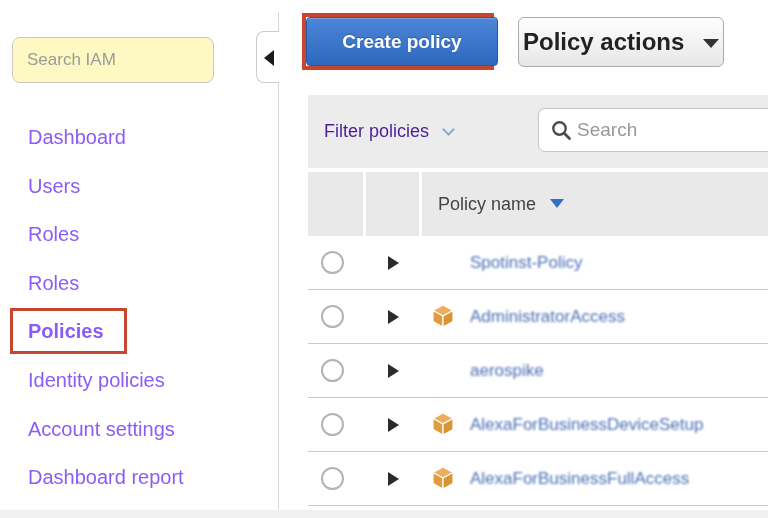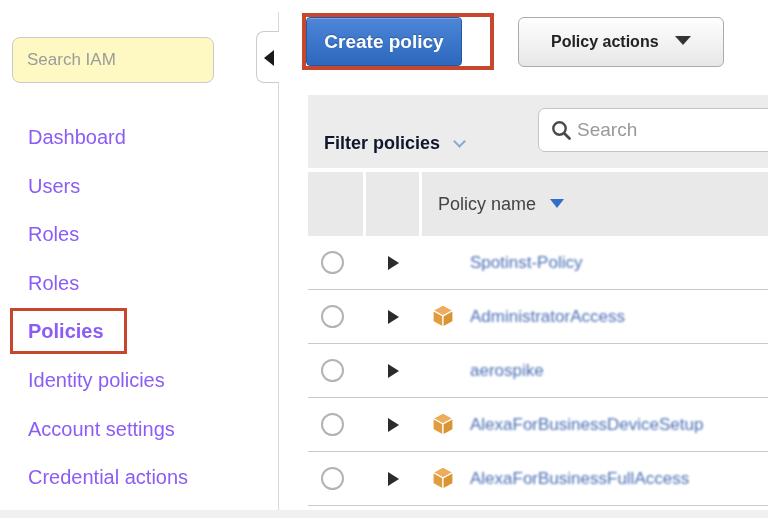--- a/index.html
+++ b/index.html
@@ -26,37 +26,37 @@
   .sidebar-divider { position:absolute; left:278px; top:12px; width:1px; height:498px; background:#d8d8d8; }
   .collapse-tab { position:absolute; left:256px; top:31px; width:23px; height:52px; background:#fff;
                   border:1px solid #cccccc; border-right:none; border-radius:8px 0 0 8px; cursor:pointer; }
   .collapse-arrow { position:absolute; left:7px; top:18px; width:0; height:0;
                     border-top:8px solid transparent; border-bottom:8px solid transparent;
                     border-right:10px solid #1a1a1a; }
 
   
   .create-annotation { position:absolute; left:302px; top:13px; width:192px; height:57px;
                        border:4px solid #c7472e; }
-  .btn-create { position:absolute; left:0; top:0; width:156px; height:49px;
+  .btn-create { position:absolute; left:0; top:0; width:192px; height:49px;
                 background:linear-gradient(#4d86d8,#2d68bd); border:1px solid #24599f; border-radius:4px;
                 color:#fff; font-family:"Liberation Sans", sans-serif; font-size:19px; font-weight:bold;
                 text-shadow:0 -1px 1px rgba(0,0,0,.25); box-shadow:inset 0 1px 0 rgba(255,255,255,.25);
                 cursor:pointer; }
   .btn-actions { position:absolute; left:518px; top:17px; width:206px; height:50px;
                  background:linear-gradient(#fefefe,#e7e7e7); border:1px solid #ababab; border-radius:6px;
-                 color:#222; font-family:"Liberation Sans", sans-serif; font-size:16px; font-weight:bold; cursor:pointer; }
+                 color:#222; font-family:"Liberation Sans", sans-serif; font-size:24px; font-weight:bold; cursor:pointer; }
   .caret-down-dark { display:inline-block; width:0; height:0; margin-left:12px; vertical-align:2px;
                      border-left:8px solid transparent; border-right:8px solid transparent;
                      border-top:9px solid #333; }
 
   
   .policies-table { position:absolute; left:308px; top:95px; width:478px; height:412px; }
   .filter-row { position:absolute; left:0; top:0; width:478px; height:73px; background:#ececec; }
-  .filter-link { position:absolute; left:16px; top:12px; line-height:73px; font-size:18px; font-weight:bold;
-                 color:#0f172a; cursor:pointer; text-decoration:none; }
+  .filter-link { position:absolute; left:16px; top:0; line-height:73px; font-size:18px; font-weight:normal;
+                 color:#4c1d95; cursor:pointer; text-decoration:none; }
   .filter-caret { display:inline-block; width:9px; height:9px; margin-left:10px;
                   border-right:2.5px solid #85a9d8; border-bottom:2.5px solid #85a9d8;
                   transform:rotate(45deg); vertical-align:3px; }
   .table-search { position:absolute; left:230px; top:13px; width:250px; height:44px;
                   background:#fff; border:1px solid #c4c4c4; border-radius:7px; }
   .table-search input { position:absolute; left:38px; top:0; width:200px; height:42px; border:none; outline:none;
                         font-family:"Liberation Sans", sans-serif; font-size:19px; color:#444; background:transparent; }
   .table-search input::placeholder { color:#999; }
   .search-glyph { position:absolute; left:11px; top:10px; }
 
@@ -116,21 +116,21 @@
       <li class="nav-item">
     
     <span class="nav-label">Identity policies</span>
   </li>
       <li class="nav-item">
     
     <span class="nav-label">Account settings</span>
   </li>
       <li class="nav-item">
     
-    <span class="nav-label">Credential actions</span>
+    <span class="nav-label">Dashboard report</span>
   </li>
     </ul>
 
   <div class="sidebar-divider"></div>
   <div class="collapse-tab">
     <span class="collapse-arrow"></span>
   </div>
 
   <div class="create-annotation">
     <button class="btn-create">Create policy</button>

